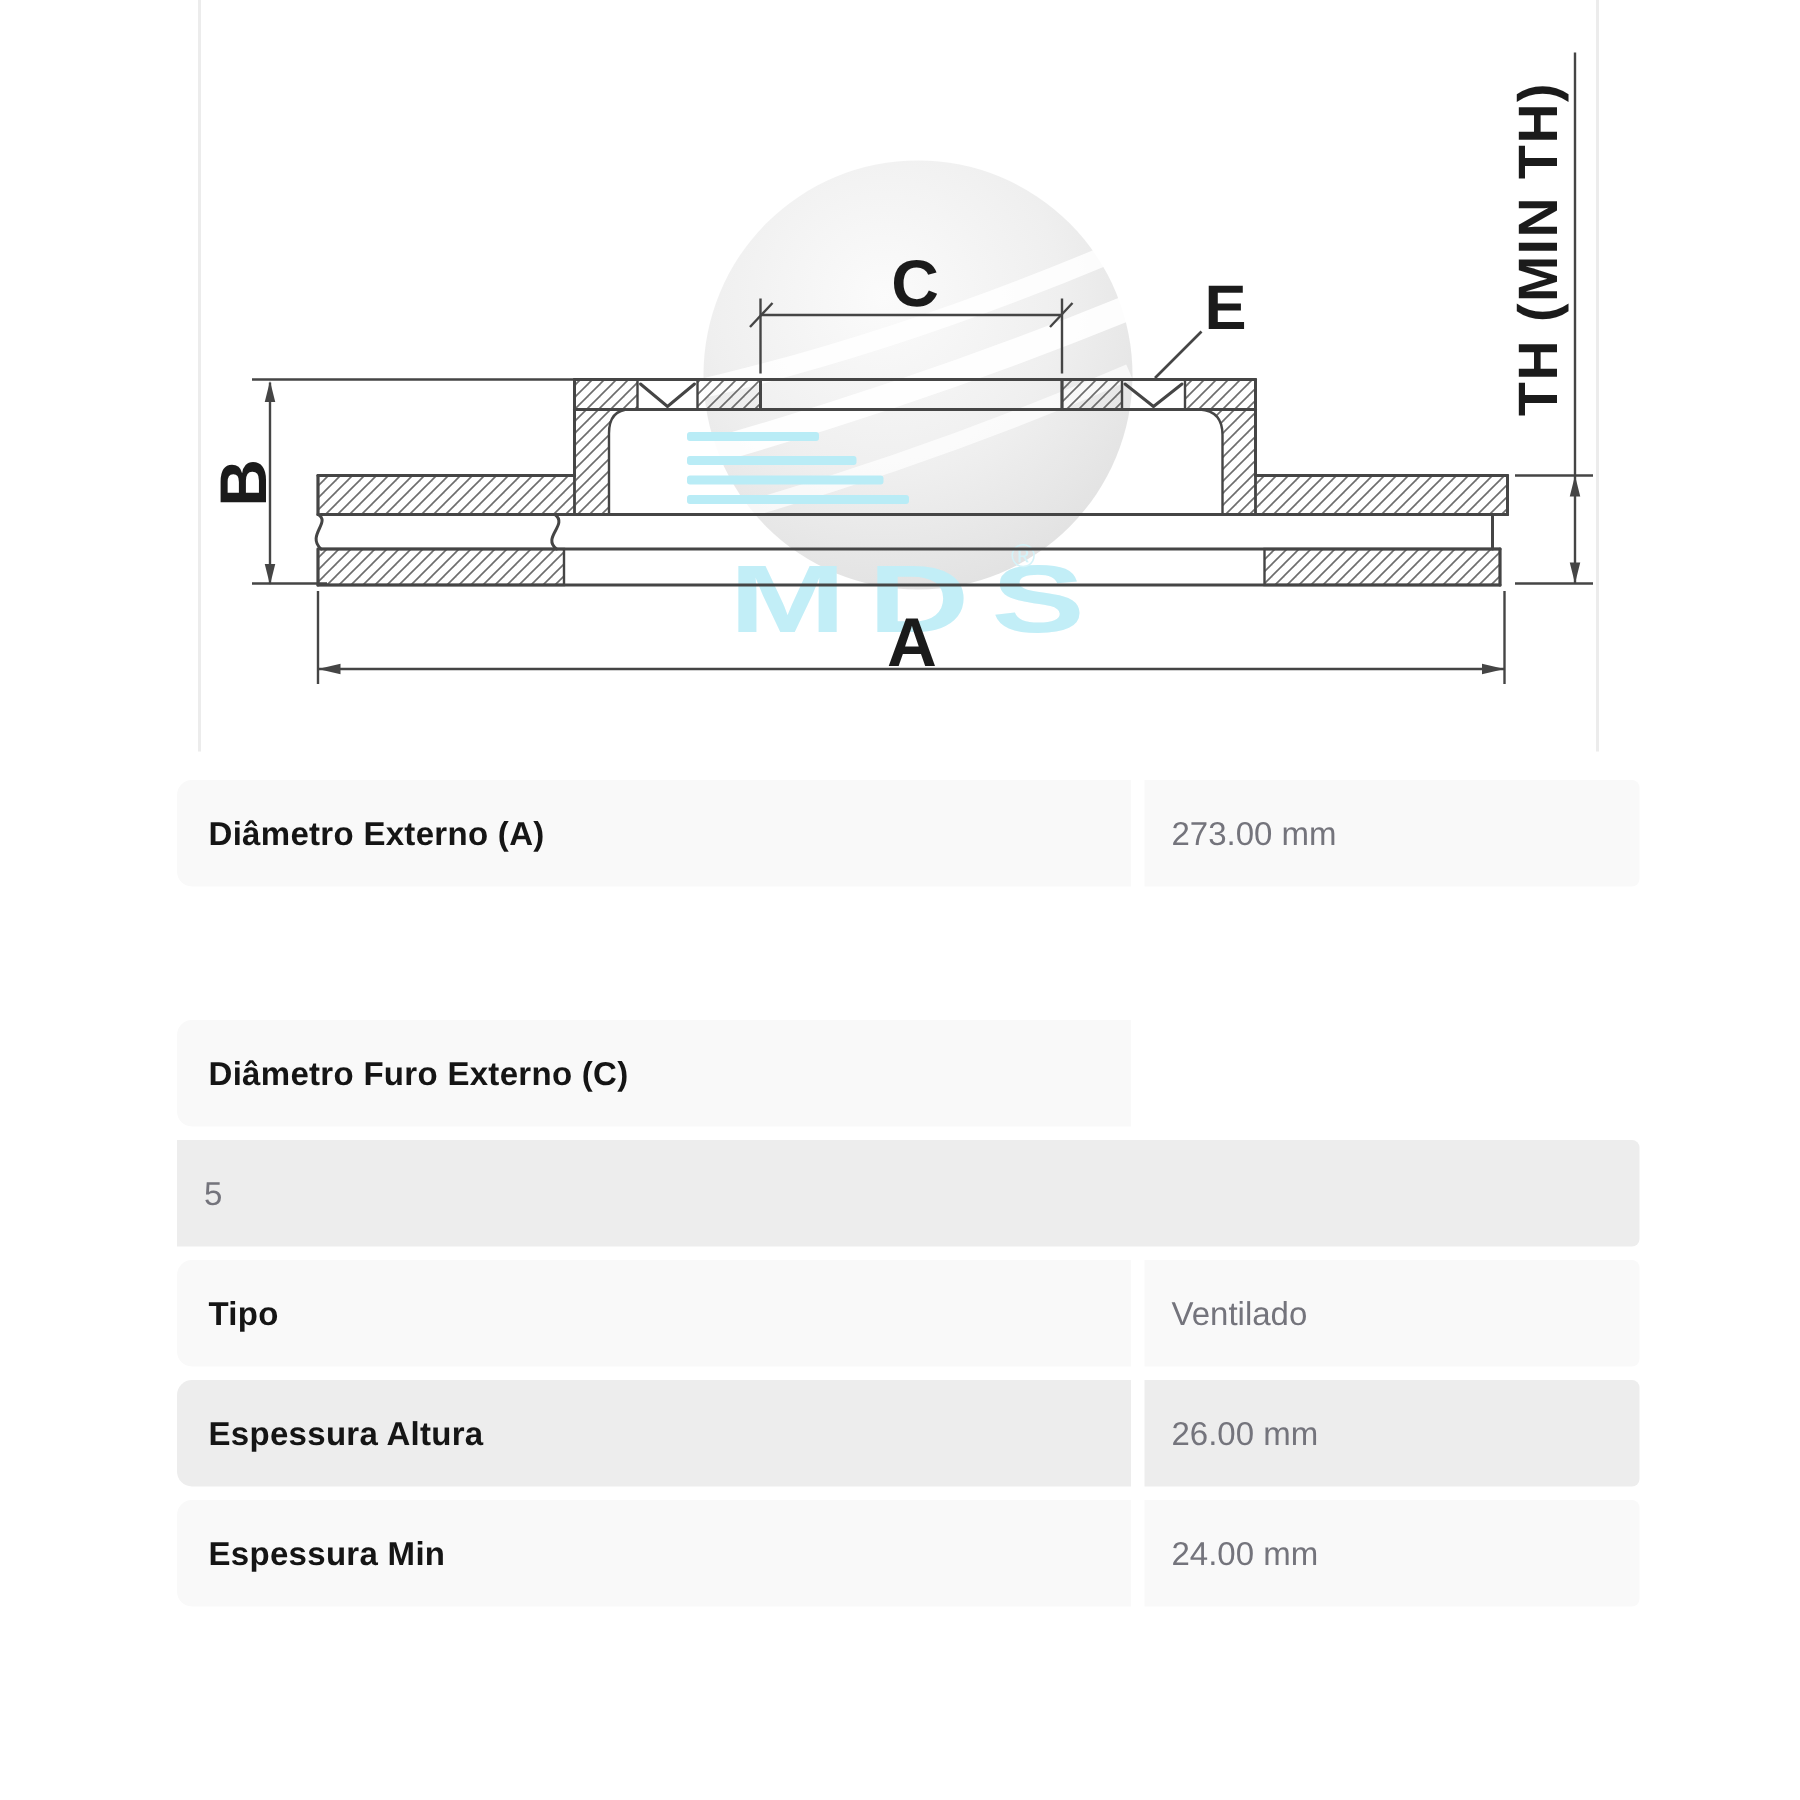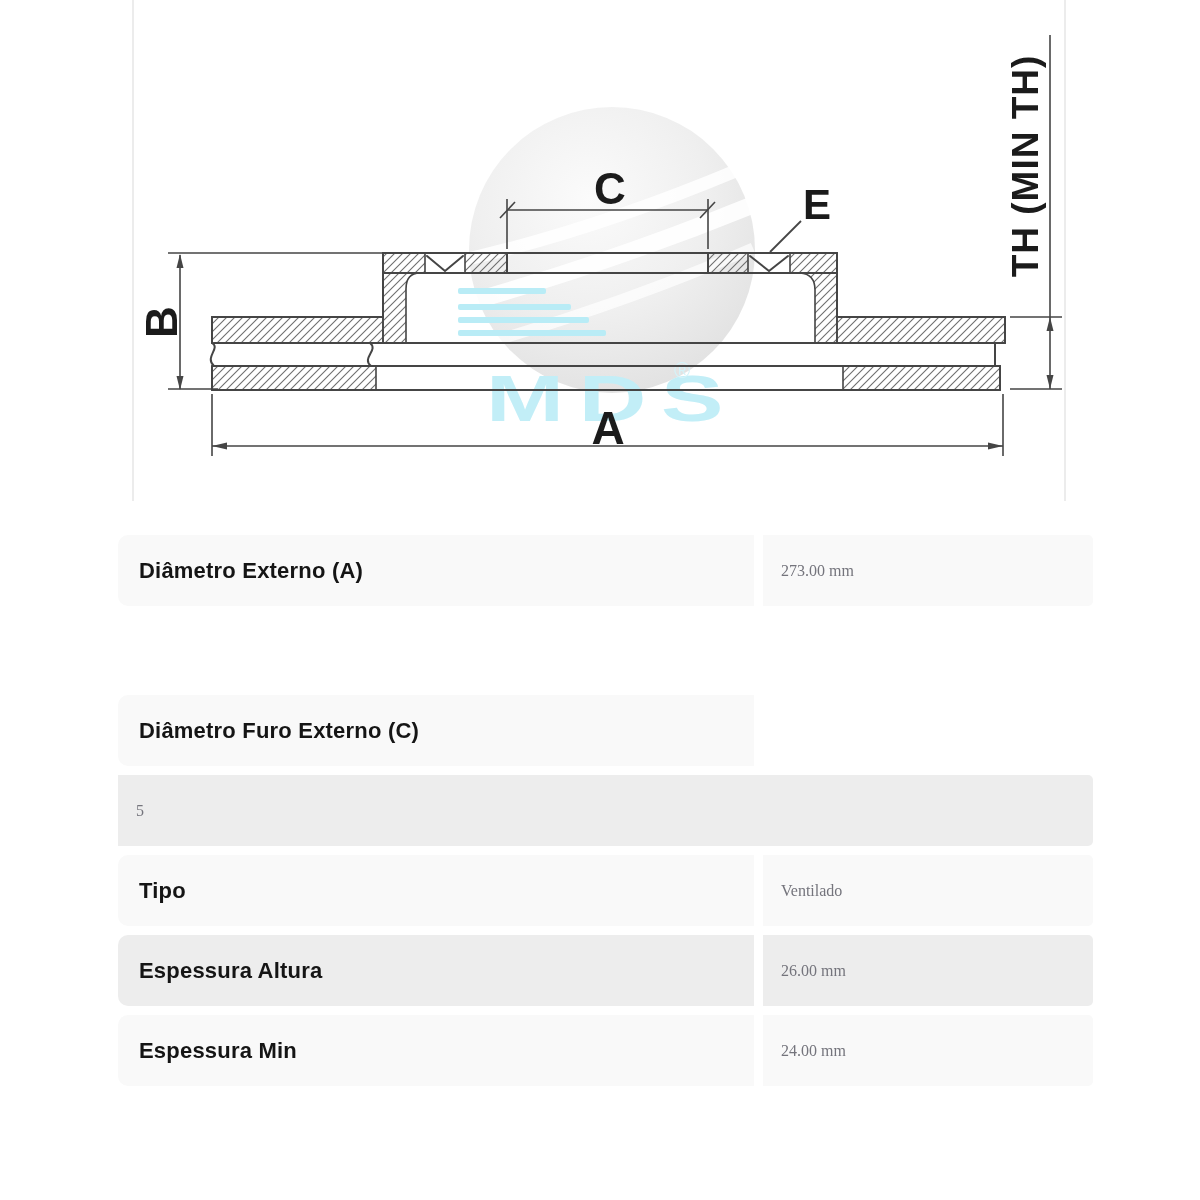--- a/index.html
+++ b/index.html
@@ -9,31 +9,31 @@
   }
   
   .diagram-frame{
     position:absolute;left:132px;top:0;width:934px;height:501px;
     border-left:2px solid #ececec;border-right:2px solid #ececec;
     box-sizing:border-box;background:transparent;
   }
   .diagram-svg{position:absolute;left:0;top:0;}
   .draw-label{font-weight:bold;fill:#1b1b1b;}
   
-  .spec-table{position:absolute;left:118px;top:535px;width:975px;}
+  .spec-table{position:absolute;left:118px;top:520px;width:975px;}
   .spec-row{display:flex;gap:9px;height:71px;margin-bottom:9px;}
   .spec-label{
     width:636px;box-sizing:border-box;border-radius:10px 0 0 10px;
     display:flex;align-items:center;padding-left:21px;
     font-size:22px;font-weight:bold;color:#151515;letter-spacing:.2px;
   }
   .spec-value{
     flex:1;box-sizing:border-box;border-radius:0 5px 5px 0;
     display:flex;align-items:center;padding-left:18px;
-    font-size:16px;font-weight:normal;color:#74747c;font-family:Liberation Serif, serif;
+    font-size:22px;font-weight:normal;color:#74747c;
   }
   .tone-light .spec-label,.tone-light .spec-value{background:#f9f9f9;}
   .tone-dark  .spec-label,.tone-dark  .spec-value{background:#ededed;}
 </style>
 </head>
 <body>
 
 <div class="diagram-frame"></div>
 
 <svg class="diagram-svg" width="1200" height="505" viewBox="0 0 1200 505">

